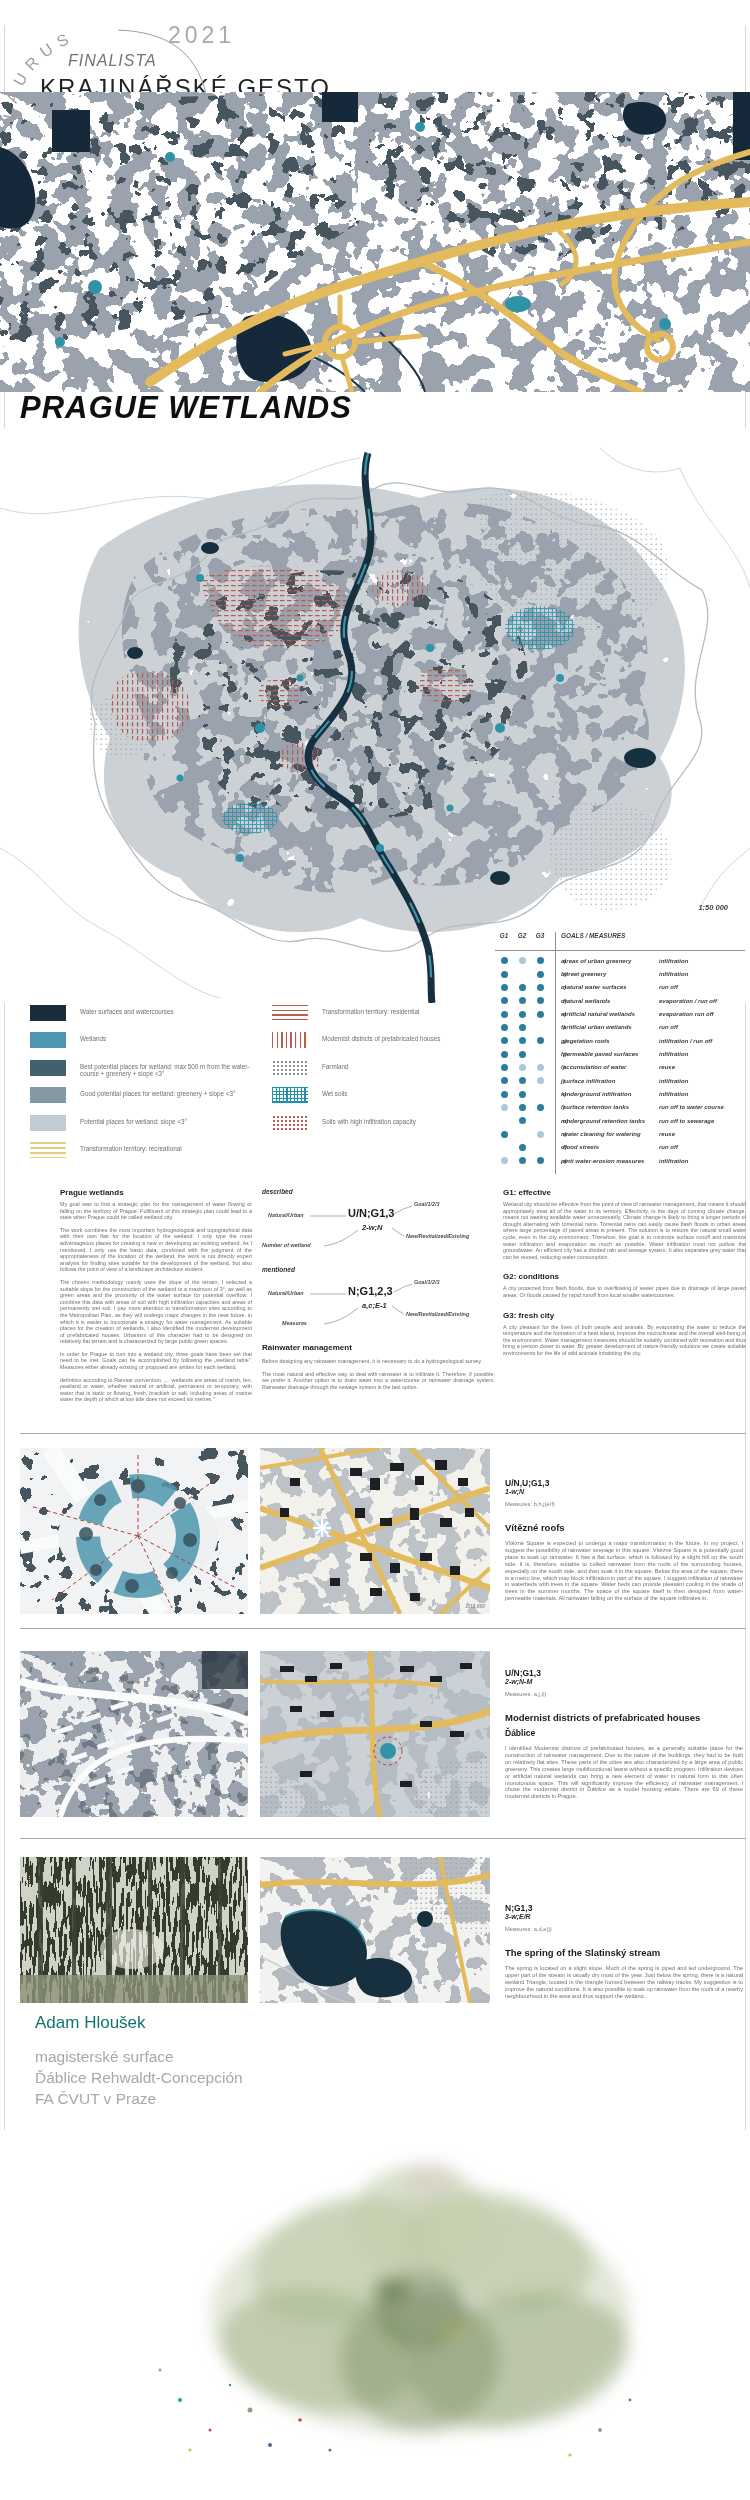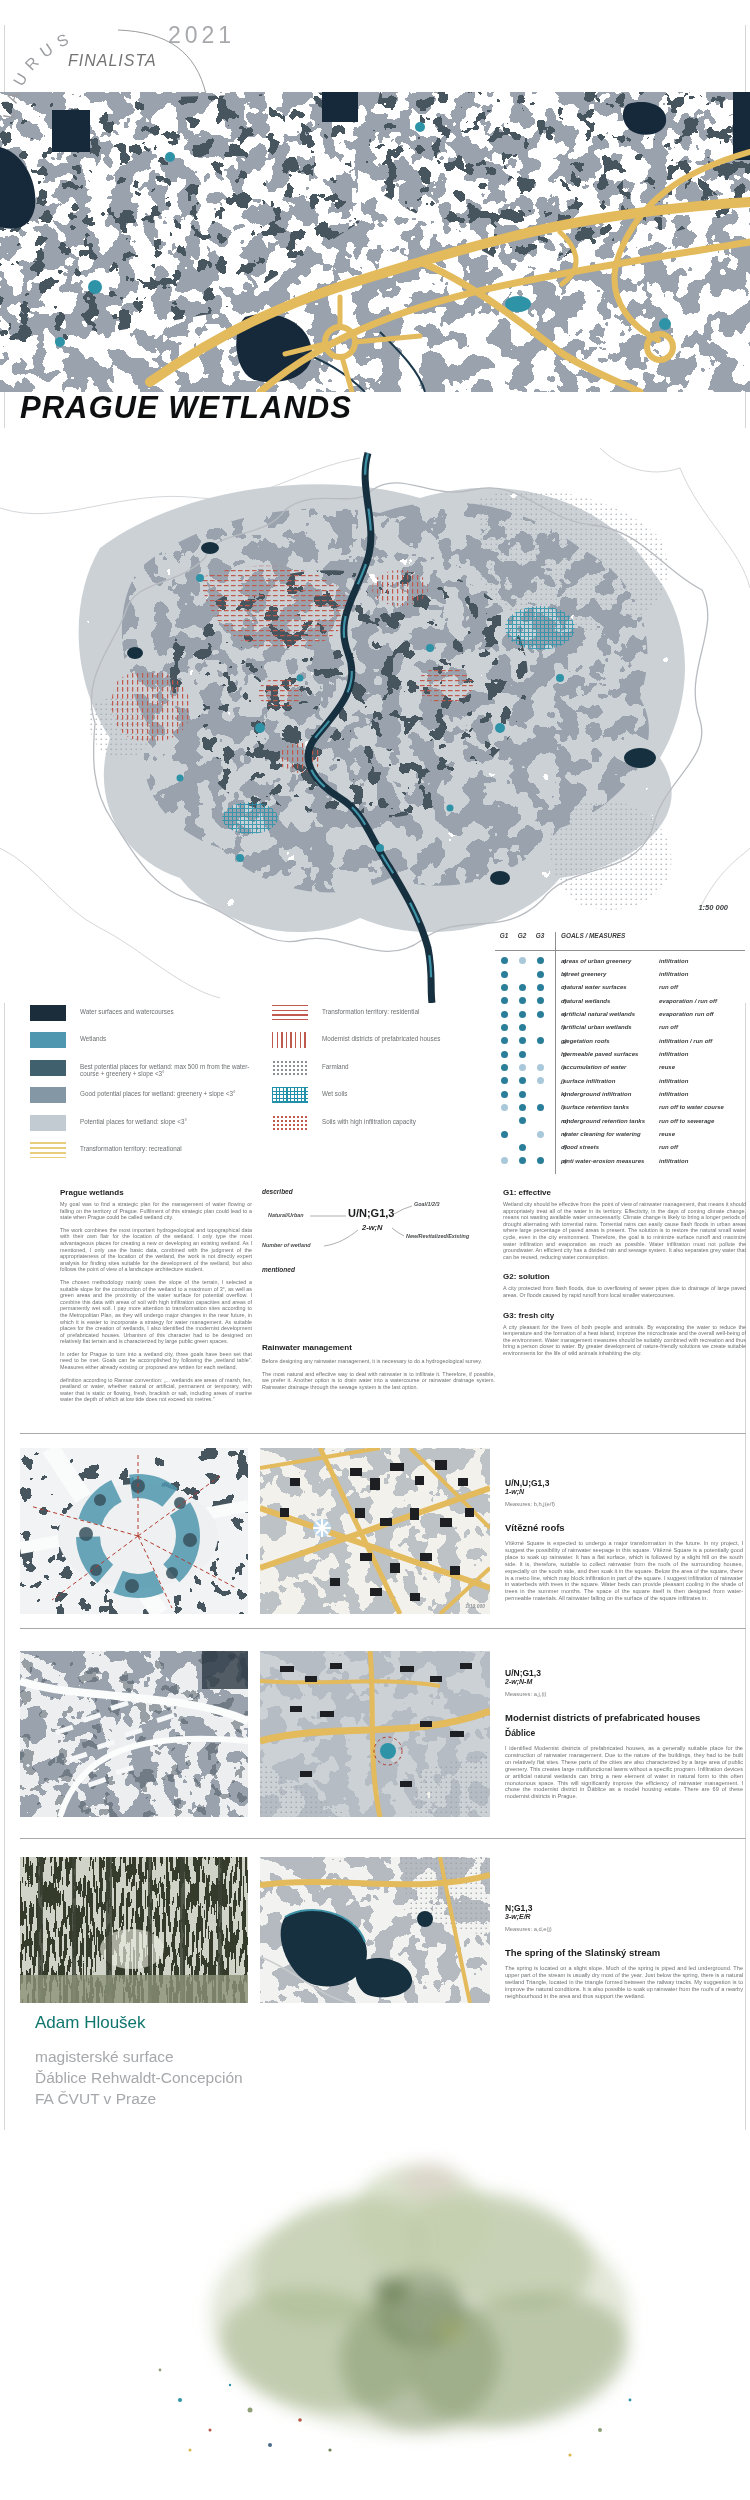--- a/index.html
+++ b/index.html
@@ -94,20 +94,21 @@
     <defs>
         <path id="arcPath" d="M14,120 Q22,42 122,30"></path>
       </defs>
     <path d="M118,30 C168,32 196,52 206,94" fill="none" stroke="#9b9da0" stroke-width="1"></path>
     <text font-size="16" letter-spacing="7" fill="#9b9da0" font-family="Liberation Sans, sans-serif">
       <textPath href="#arcPath">LAURUS</textPath>
     </text>
   </svg>
   <div class="year">2021</div>
   <div class="finalista">FINALISTA</div>
+  <div class="comp-title">KRAJINÁŘSKÉ GESTO</div>
 
   <svg class="abs" style="left:0;top:92px;" width="750" height="300" viewBox="0 0 750 300">
     <defs>
       <filter id="fLight" x="-5%" y="-5%" width="110%" height="110%">
         <feTurbulence type="fractalNoise" baseFrequency="0.05" numOctaves="3" seed="21" result="t"></feTurbulence>
         <feColorMatrix in="t" type="luminanceToAlpha" result="l"></feColorMatrix>
         <feComponentTransfer in="l" result="th">
             <feFuncA type="discrete" tableValues="0 1 1 1"></feFuncA>
           </feComponentTransfer>
         <feFlood flood-color="#ccd1d6" result="f"></feFlood>
@@ -578,31 +579,47 @@
         </g>
       </svg>
       <span class="nl" style="left:6px;top:12px;">Natural/Urban</span>
       <span class="code" style="left:86px;top:7px;">U/N;G1,3</span>
       <span class="sub" style="left:100px;top:23px;">2-w;N</span>
       <span class="nl" style="left:0;top:42px;">Number of wetland</span>
       <span class="nl" style="left:152px;top:1px;">Goal/1/2/3</span>
       <span class="nl" style="left:144px;top:33px;">New/Revitalized/Existing</span>
     </div>
     <div class="nota-label" style="top:78px;">mentioned</div>
+    <div class="nota" style="top:90px;">
+      <svg width="233" height="62">
+        <g stroke="#8a8c8e" stroke-width="0.7" fill="none">
+          <path d="M48,16 L84,16"></path>
+            <path d="M62,46 C76,44 86,38 96,30"></path>
+          <path d="M132,14 Q142,8 150,6"></path>
+            <path d="M130,28 Q136,33 142,36"></path>
+        </g>
+      </svg>
+      <span class="nl" style="left:6px;top:12px;">Natural/Urban</span>
+      <span class="code" style="left:86px;top:7px;">N;G1,2,3</span>
+      <span class="sub" style="left:100px;top:23px;">a,c;E-1</span>
+      <span class="nl" style="left:20px;top:42px;">Measures</span>
+      <span class="nl" style="left:152px;top:1px;">Goal/1/2/3</span>
+      <span class="nl" style="left:144px;top:33px;">New/Revitalized/Existing</span>
+    </div>
     <div class="rain-title">Rainwater management</div>
     <div class="rain-paras">
         <p class="col-p">Before designing any rainwater management, it is necessary to do a hydrogeological survey.</p>
         <p class="col-p">The most natural and effective way to deal with rainwater is to infiltrate it. Therefore, if possible, we prefer it. Another option is to drain water into a watercourse or rainwater drainage system. Rainwater drainage through the sewage system is the last option.</p>
       </div>
   </div>
 
   <div class="tcol right">
       <div class="col-h">G1: effective</div>
       <p class="col-p" style="margin-bottom: 12px;">Wetland city should be effective from the point of view of rainwater management, that means it should appropriately treat all of the water in its territory. Effectivity, in the days of coming climate change, means not wasting available water unnecessarily. Climate change is likely to bring a longer periods of drought alternating with torrential rains. Torrential rains can easily cause flash floods in urban areas where large percentage of paved areas is present. The solution is to restore the natural small water cycle, even in the city environment. Therefore, the goal is to minimize surface runoff and maximize water infiltration and evaporation as much as possible. Water infiltration must not pollute the groundwater. An efficient city has a divided rain and sewage system. It also separates grey water that can be reused, reducing water consumption.</p>
-      <div class="col-h">G2: solution</div>
+      <div class="col-h">G2: conditions</div>
       <p class="col-p" style="margin-bottom: 12px;">A city protected from flash floods, due to overflowing of sewer pipes due to drainage of large paved areas. Or floods caused by rapid runoff from local smaller watercourses.</p>
       <div class="col-h">G3: fresh city</div>
       <p class="col-p" style="margin-bottom: 12px;">A city pleasant for the lives of both people and animals. By evaporating the water to reduce the temperature and the formation of a heat island, improve the microclimate and the overall well-being of the environment. Water management measures should be suitably combined with recreation and thus bring a person closer to water. By greater development of nature-friendly solutions we create suitable environments for the life of wild animals inhabiting the city.</p>
     </div>
 
   <div class="divider" style="top:1433px;"></div>
 
   <div class="proj-img" style="left:20px;top:1448px;width:228px;height:166px;">
     <svg width="228" height="166">
       <rect width="228" height="166" fill="#f2f3f4"></rect>

